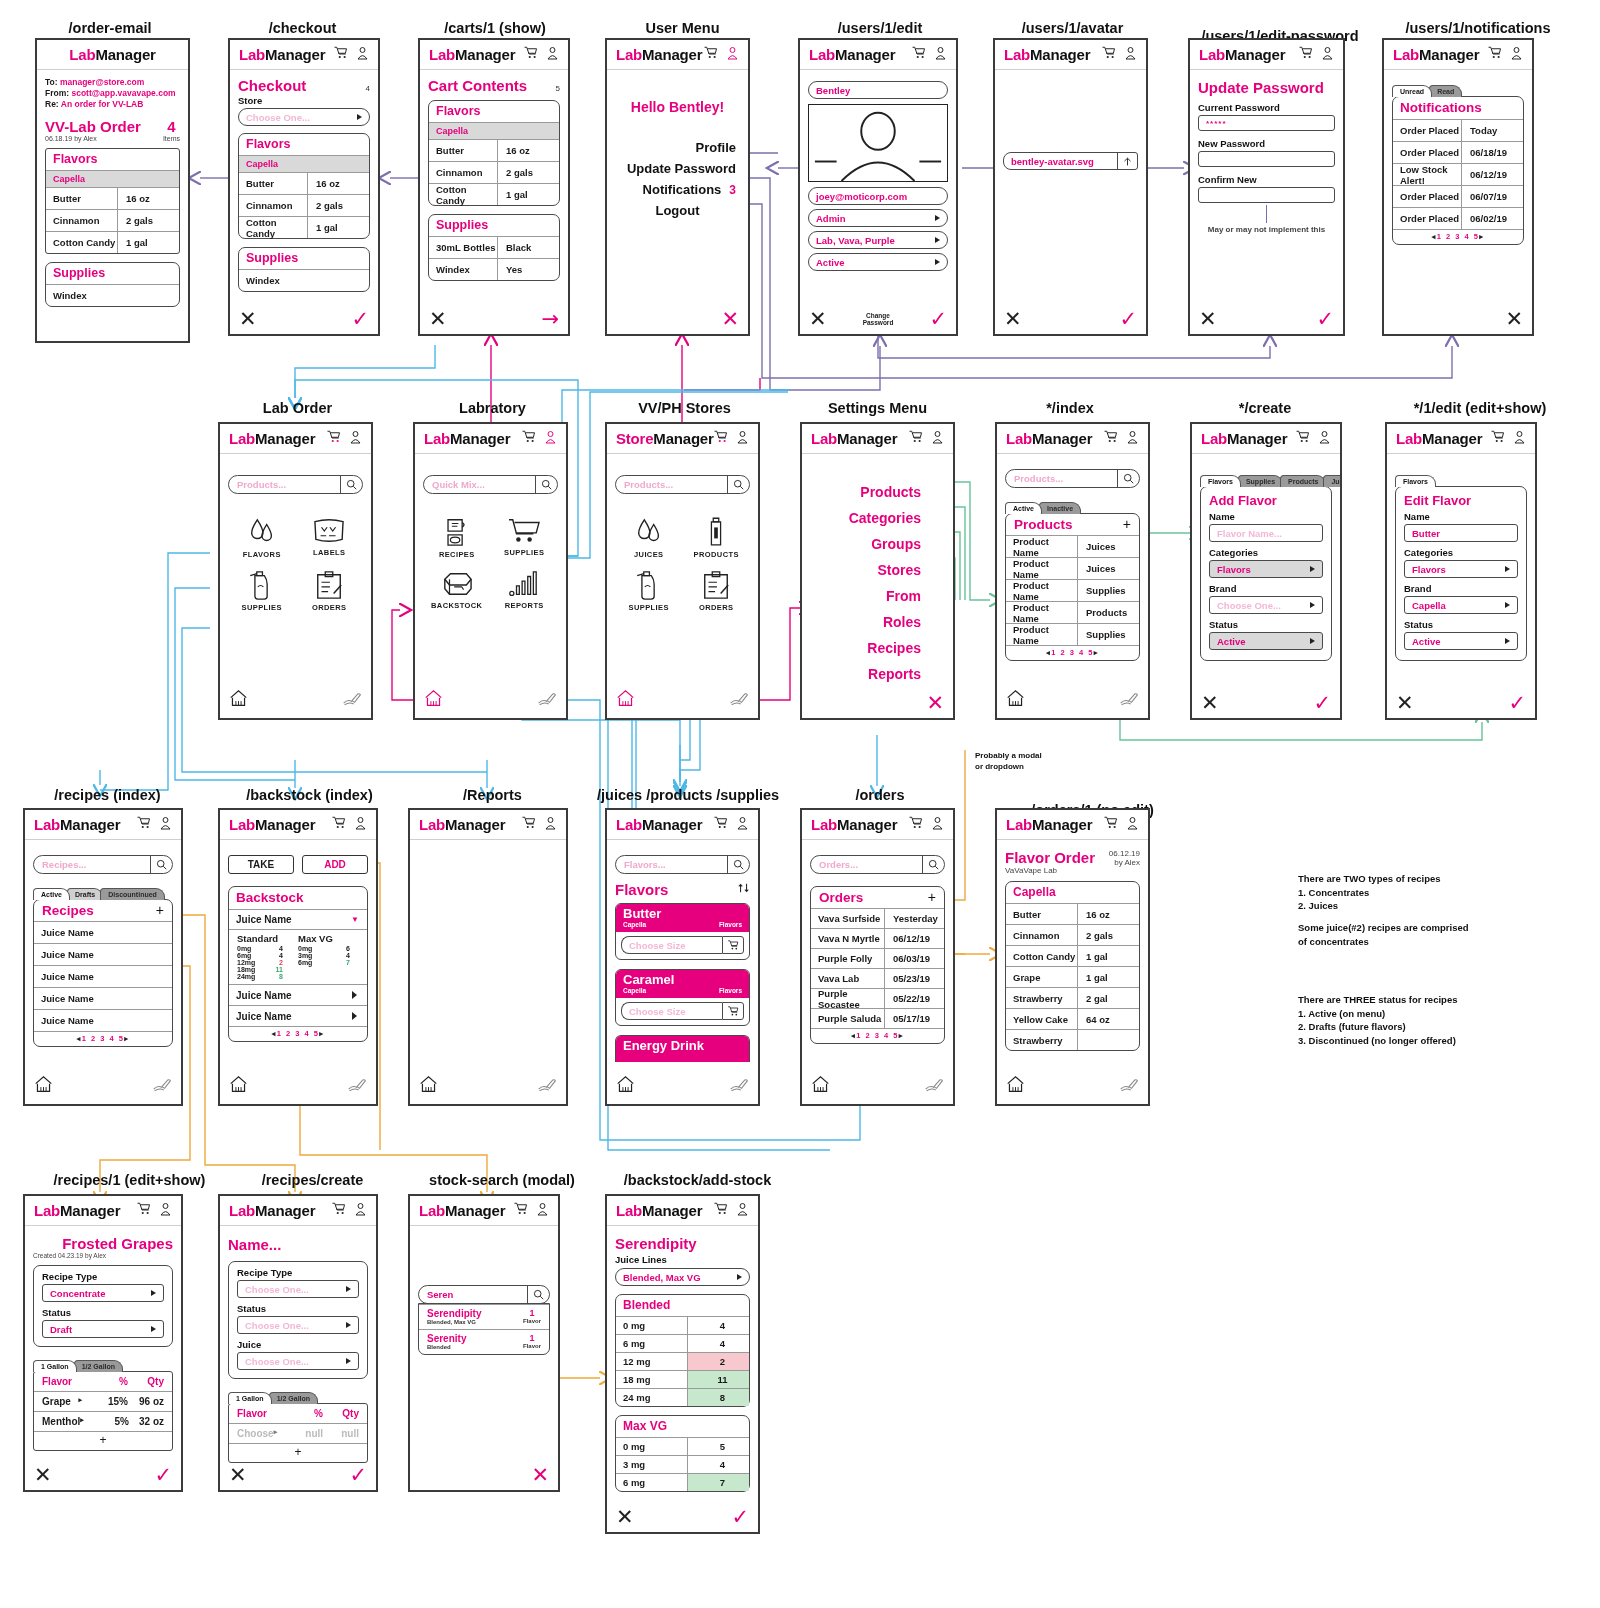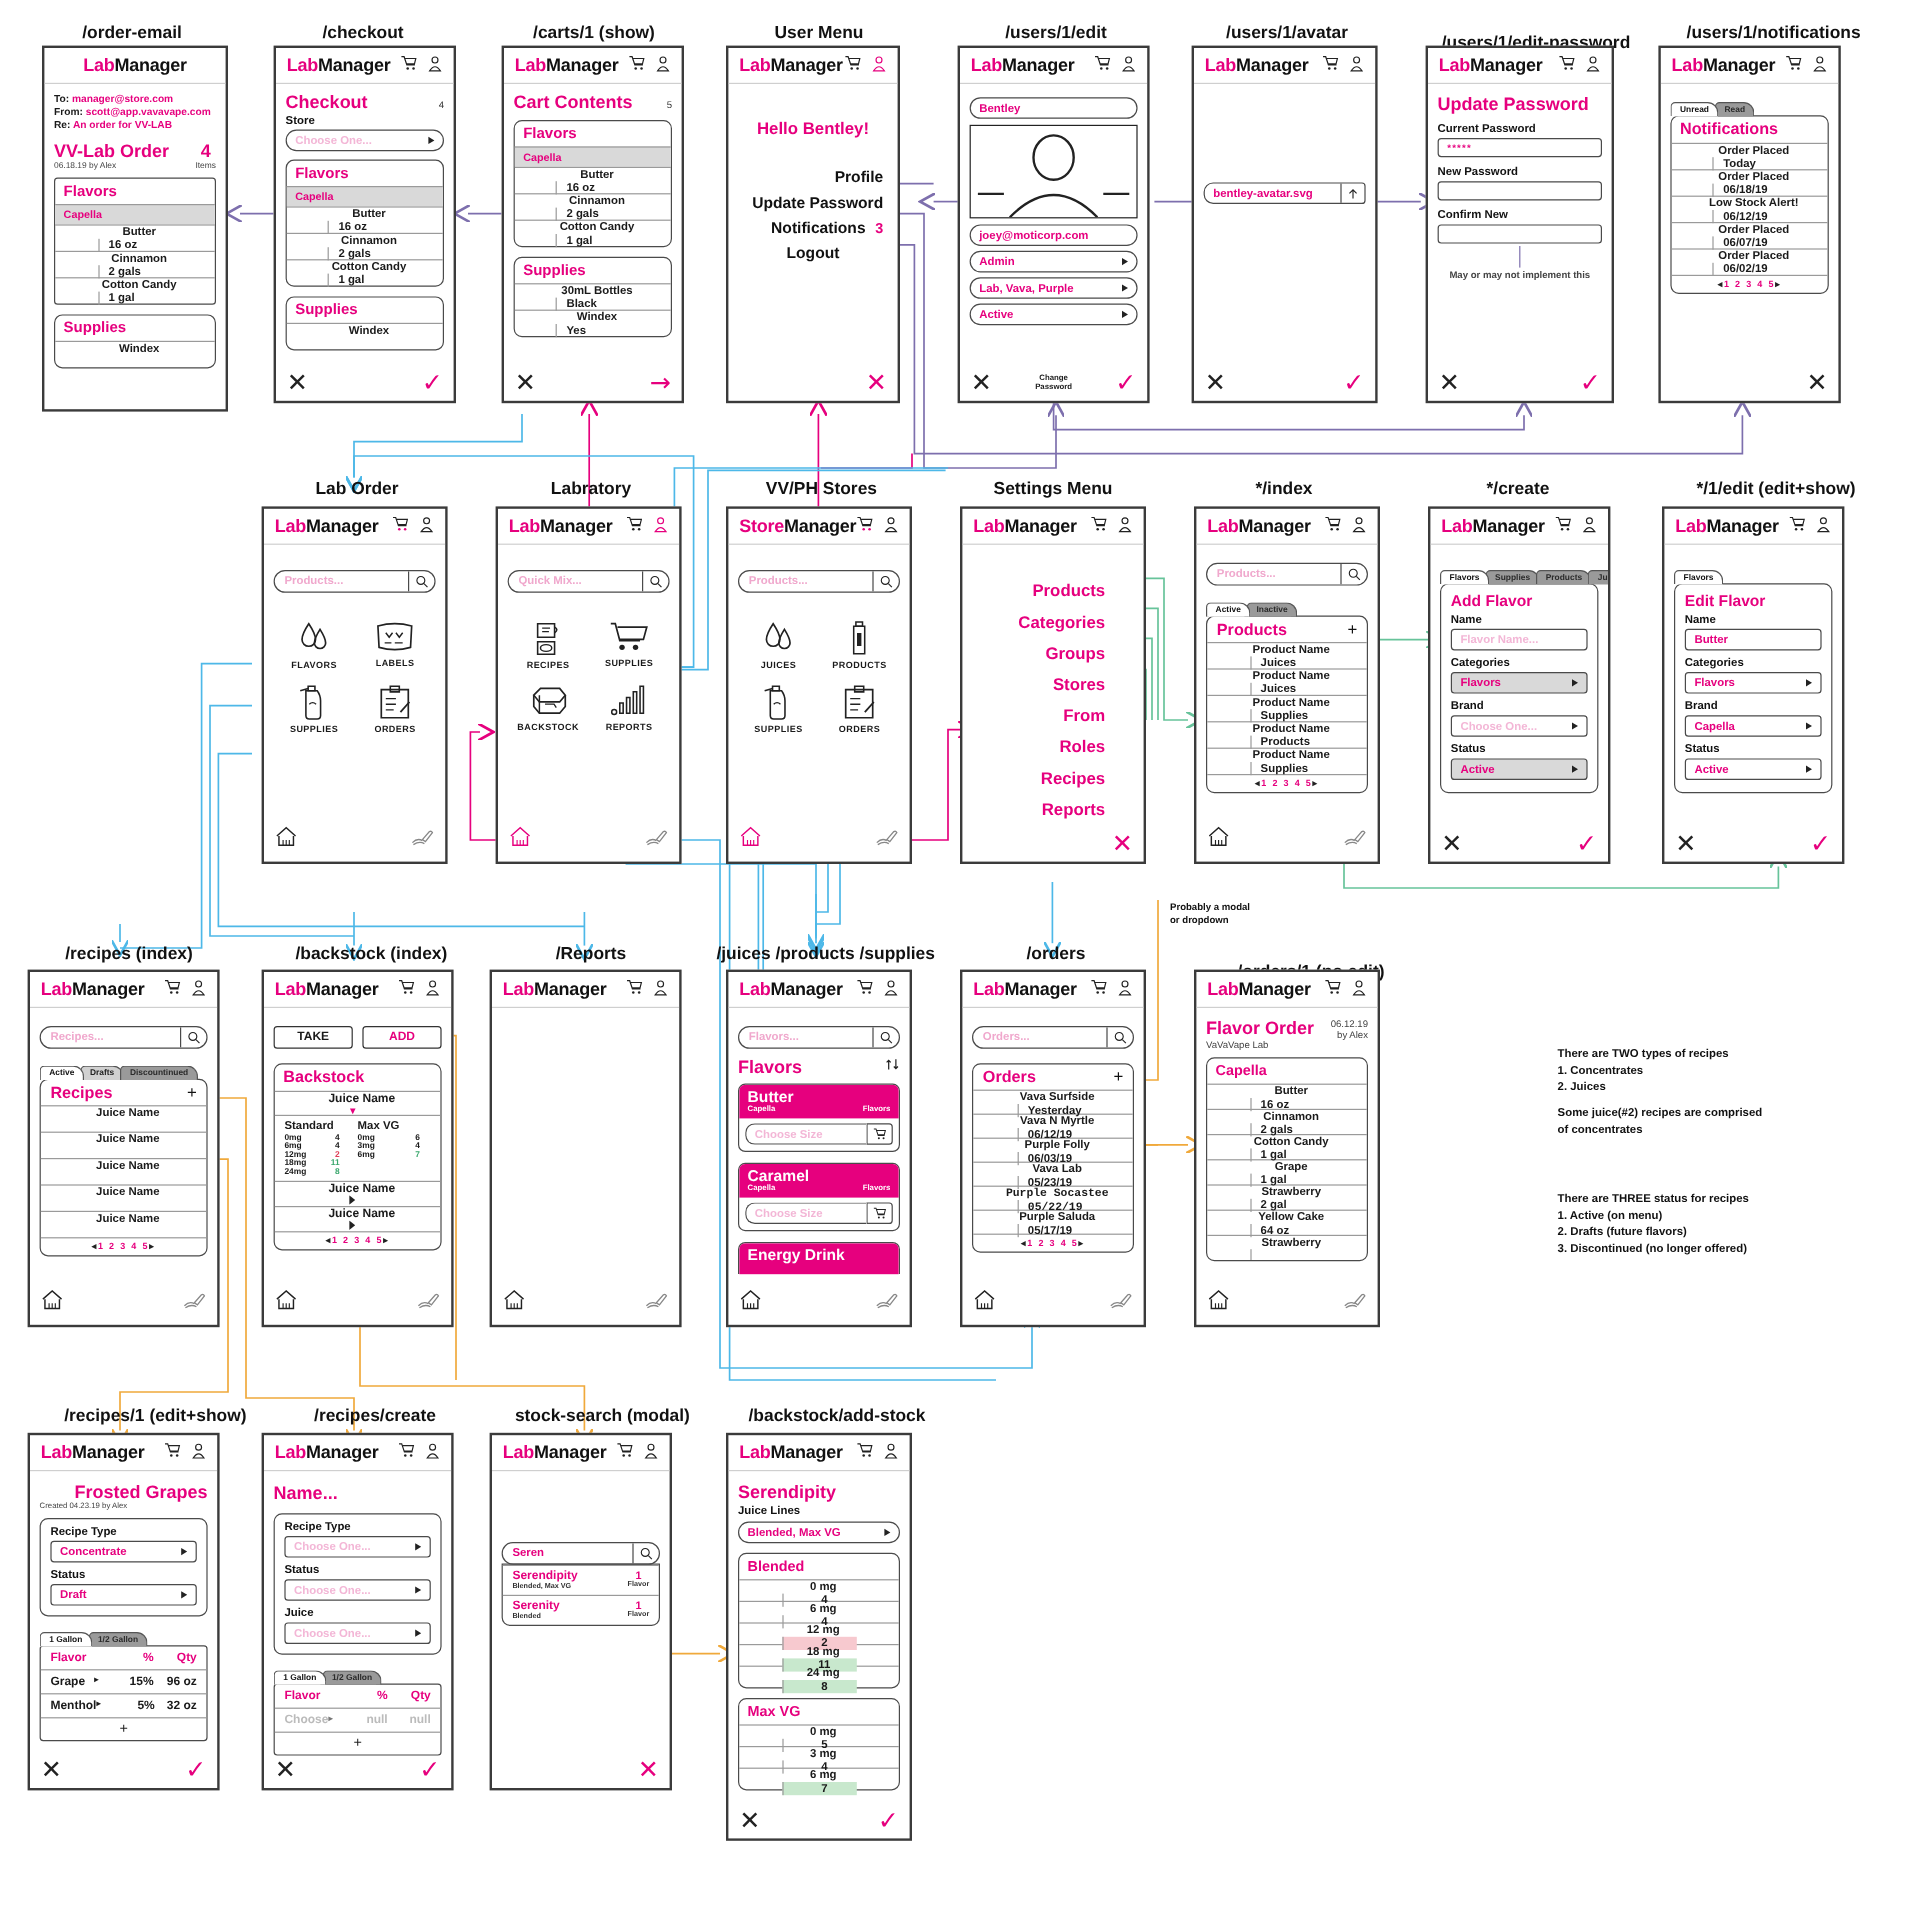--- a/index.html
+++ b/index.html
@@ -54,21 +54,21 @@
 
   
   .card {
     border:1.5px solid #4a4a4a;
     border-radius:7px;
     background:#fff;
   }
   .card.sq { border-radius:3px; }
 
   .rowline { border-top:1px solid #9a9a9a; }
-  .trow { display:flex; align-items:center; height:22px; font-size:9.5px; font-weight:bold;flex-direction:column; }
+  .trow { display:flex; align-items:center; height:22px; font-size:9.5px; font-weight:bold; }
   .trow .c1 { flex:1; padding-left:7px; }
   .trow .c2 { width:62px; padding-left:8px; border-left:1px solid #9a9a9a; height:100%; display:flex; align-items:center; }
   .thead { font-size:12.5px; font-weight:bold; color:#e6007e; padding:3px 7px 4px; }
   .grayrow { background:#d9d9d9; font-size:9px; font-weight:bold; color:#e6007e; padding:3px 7px; }
 
   
   .field {
     border:1.4px solid #4a4a4a;
     border-radius:9px;
     height:18px;
@@ -1359,21 +1359,21 @@
             <div class="c2" style="width:60px;">06/12/19</div>
           </div>
       <div class="trow rowline" style="height:20px;">
             <div class="c1">Purple Folly</div>
             <div class="c2" style="width:60px;">06/03/19</div>
           </div>
       <div class="trow rowline" style="height:20px;">
             <div class="c1">Vava Lab</div>
             <div class="c2" style="width:60px;">05/23/19</div>
           </div>
-      <div class="trow rowline" style="height:20px;font-family:Liberation Mono, monospace;">
+      <div class="trow rowline" style="height:20px;">
             <div class="c1">Purple Socastee</div>
             <div class="c2" style="width:60px;">05/22/19</div>
           </div>
       <div class="trow rowline" style="height:20px;">
             <div class="c1">Purple Saluda</div>
             <div class="c2" style="width:60px;">05/17/19</div>
           </div>
       <div class="pager rowline">◂<span class="a">1 2 3 4 5</span>▸</div>
     </div>
     <div class="ftr">

